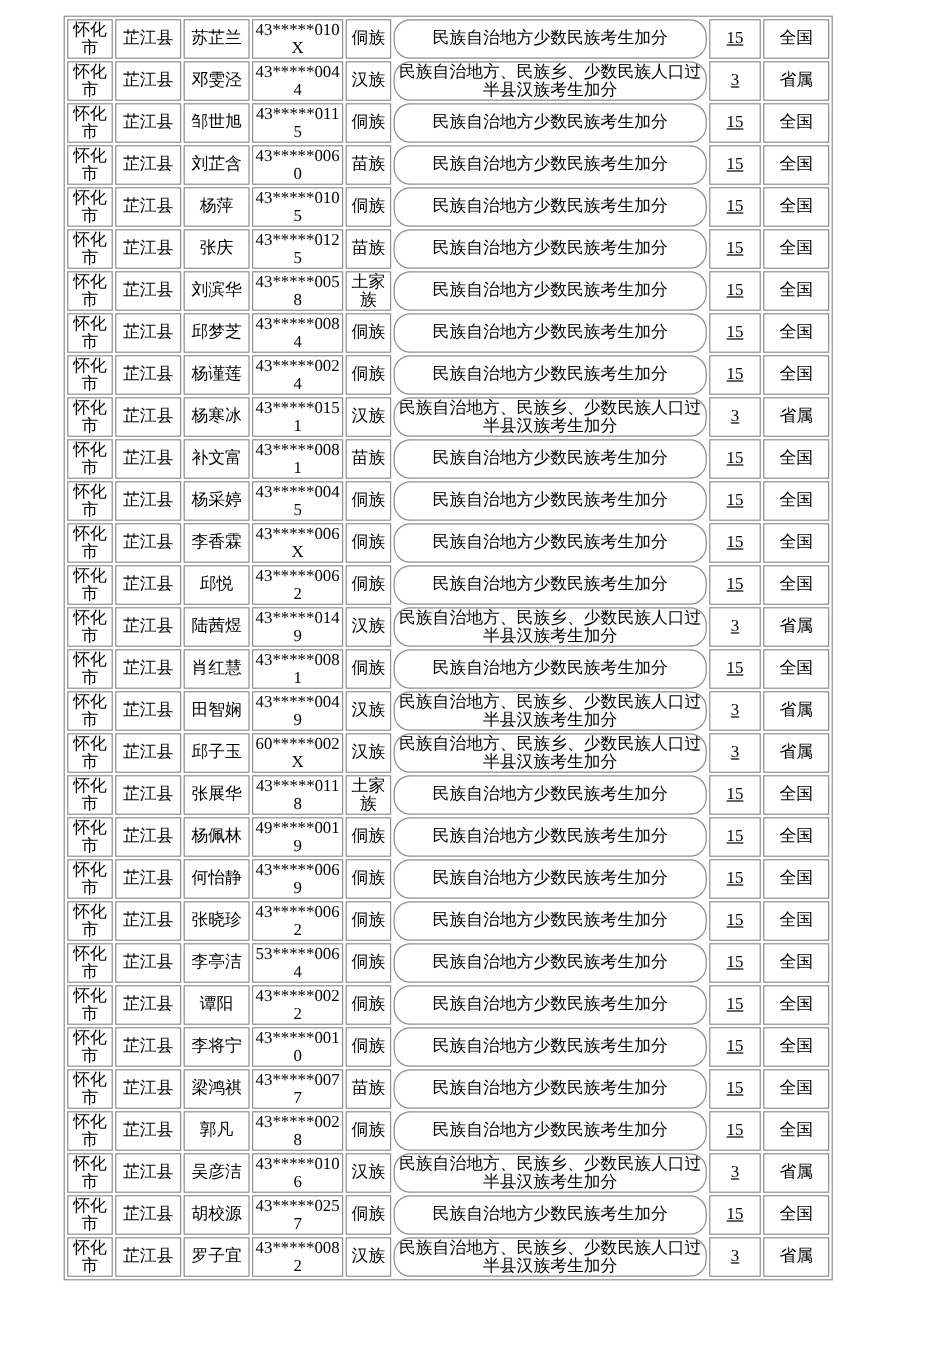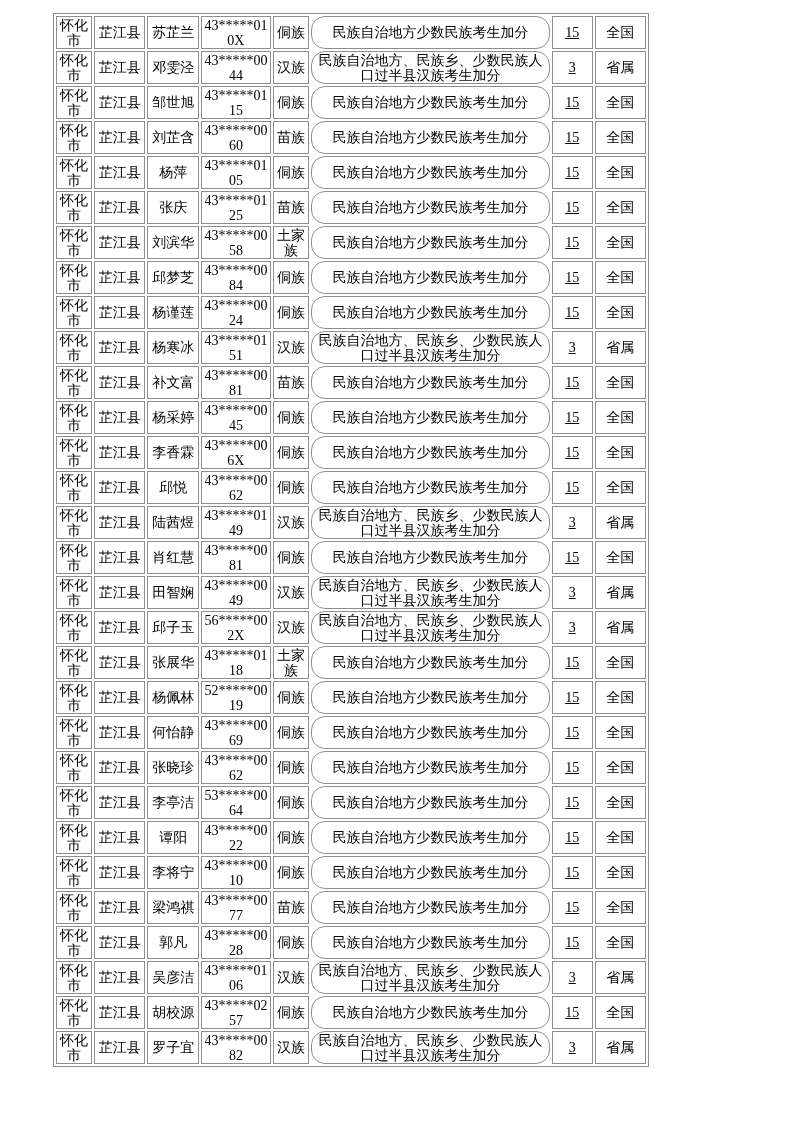--- a/index.html
+++ b/index.html
@@ -7,21 +7,21 @@
     --text-color:#000000;
     --page-bg:#ffffff;
   }
   html,body{margin:0;padding:0;}
   body{
     background:#ffffff;
     font-family:"Liberation Serif","DejaVu Serif",serif;
   }
   .page{
     position:relative;
-    width:649px;
+    width:793px;
     height:1122px;
     background:var(--page-bg);
     overflow:hidden;
   }
   table.grid{
     position:absolute;
     left:53px;
     top:13px;
     border-collapse:separate;
     border-spacing:2px;
@@ -243,41 +243,41 @@
     <td class="cell-id">43*****0049</td>
     <td class="cell-eth">汉族</td>
     <td class="cell-reason">民族自治地方、民族乡、少数民族人口过半县汉族考生加分</td>
     <td class="cell-points">3</td>
     <td class="cell-scope">省属</td>
   </tr>
         <tr>
     <td class="cell-city">怀化市</td>
     <td class="cell-county">芷江县</td>
     <td class="cell-name">邱子玉</td>
-    <td class="cell-id">56*****002X</td>
+    <td class="cell-id">60*****002X</td>
     <td class="cell-eth">汉族</td>
     <td class="cell-reason">民族自治地方、民族乡、少数民族人口过半县汉族考生加分</td>
     <td class="cell-points">3</td>
     <td class="cell-scope">省属</td>
   </tr>
         <tr>
     <td class="cell-city">怀化市</td>
     <td class="cell-county">芷江县</td>
     <td class="cell-name">张展华</td>
     <td class="cell-id">43*****0118</td>
     <td class="cell-eth">土家族</td>
     <td class="cell-reason">民族自治地方少数民族考生加分</td>
     <td class="cell-points">15</td>
     <td class="cell-scope">全国</td>
   </tr>
         <tr>
     <td class="cell-city">怀化市</td>
     <td class="cell-county">芷江县</td>
     <td class="cell-name">杨佩林</td>
-    <td class="cell-id">52*****0019</td>
+    <td class="cell-id">49*****0019</td>
     <td class="cell-eth">侗族</td>
     <td class="cell-reason">民族自治地方少数民族考生加分</td>
     <td class="cell-points">15</td>
     <td class="cell-scope">全国</td>
   </tr>
         <tr>
     <td class="cell-city">怀化市</td>
     <td class="cell-county">芷江县</td>
     <td class="cell-name">何怡静</td>
     <td class="cell-id">43*****0069</td>

